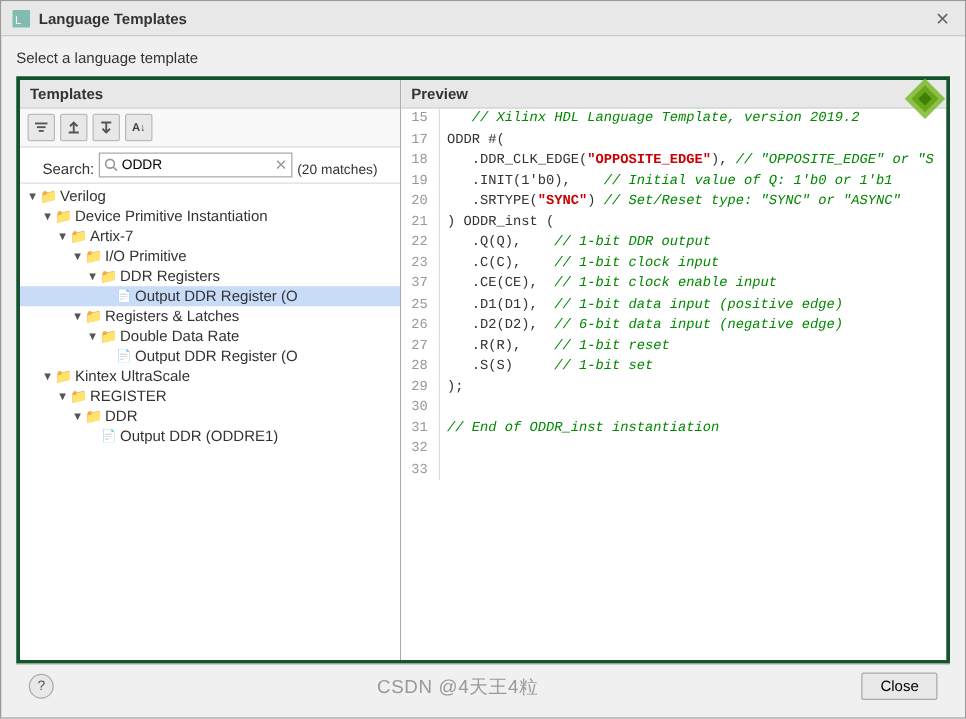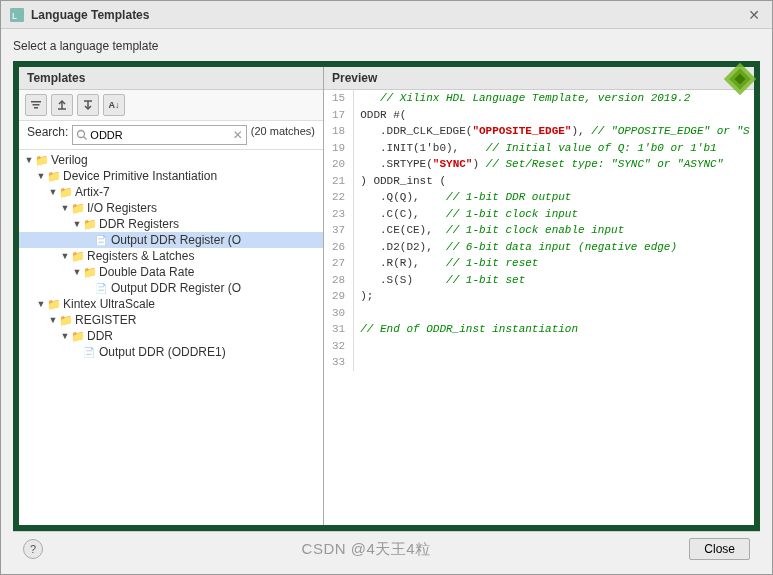--- a/index.html
+++ b/index.html
@@ -79,21 +79,21 @@
     .logo-svg {
       width: 36px;
       height: 36px;
     }
 
     .main-panels {
       display: flex;
       flex: 1;
       gap: 0;
       overflow: hidden;
-      border: 6px solid #14532d;
+      border: 3px solid #14532d;
     }
 
     
     .left-panel {
       width: 305px;
       min-width: 305px;
       display: flex;
       flex-direction: column;
       background: white;
       border-right: 1px solid #aaa;
@@ -126,22 +126,22 @@
       cursor: pointer;
       display: flex;
       align-items: center;
       justify-content: center;
       font-size: 10px;
       border-radius: 2px;
     }
 
     .search-bar {
       display: flex;
-      align-items: flex-start;
-      padding: 4px 8px;
+      align-items: flex-end;
+      padding: 4px 18px;
       border-bottom: 1px solid #ddd;
       gap: 4px;
     }
 
     .search-label {
       font-size: 12px;
       color: #333;
       white-space: nowrap;
     }
 
@@ -263,21 +263,21 @@
     }
 
     .code-table {
       width: 100%;
       border-collapse: collapse;
     }
 
     .code-line-num {
       color: #999;
       padding: 0 8px;
-      text-align: center;
+      text-align: left;
       user-select: none;
       width: 30px;
       border-right: 1px solid #ddd;
       vertical-align: top;
       font-size: 11px;
       line-height: 1.5;
     }
 
     .code-line-content {
       padding: 0 6px;
@@ -431,21 +431,21 @@
             <span class="tree-indent" style="width:28px;"></span>
             <span class="tree-toggle">▼</span>
             <span class="tree-icon folder-icon">📁</span>
             <span class="tree-label">Artix-7</span>
           </div>
 
           <div class="tree-item">
             <span class="tree-indent" style="width:40px;"></span>
             <span class="tree-toggle">▼</span>
             <span class="tree-icon folder-icon">📁</span>
-            <span class="tree-label">I/O Registers</span>
+            <span class="tree-label">I/O Primitive</span>
           </div>
 
           <div class="tree-item">
             <span class="tree-indent" style="width:52px;"></span>
             <span class="tree-toggle">▼</span>
             <span class="tree-icon folder-icon">📁</span>
             <span class="tree-label">DDR Registers</span>
           </div>
 
           <div class="tree-item selected">
@@ -539,20 +539,24 @@
                 <td class="code-line-num">22</td>
                 <td class="code-line-content">   .Q(Q),    <span class="comment">// 1-bit DDR output</span></td>
               </tr>
               <tr>
                 <td class="code-line-num">23</td>
                 <td class="code-line-content">   .C(C),    <span class="comment">// 1-bit clock input</span></td>
               </tr>
               <tr>
                 <td class="code-line-num">37</td>
                 <td class="code-line-content">   .CE(CE),  <span class="comment">// 1-bit clock enable input</span></td>
+              </tr>
+              <tr>
+                <td class="code-line-num">25</td>
+                <td class="code-line-content">   .D1(D1),  <span class="comment">// 1-bit data input (positive edge)</span></td>
               </tr>
               <tr>
                 <td class="code-line-num">26</td>
                 <td class="code-line-content">   .D2(D2),  <span class="comment">// 6-bit data input (negative edge)</span></td>
               </tr>
               <tr>
                 <td class="code-line-num">27</td>
                 <td class="code-line-content">   .R(R),    <span class="comment">// 1-bit reset</span></td>
               </tr>
               <tr>

